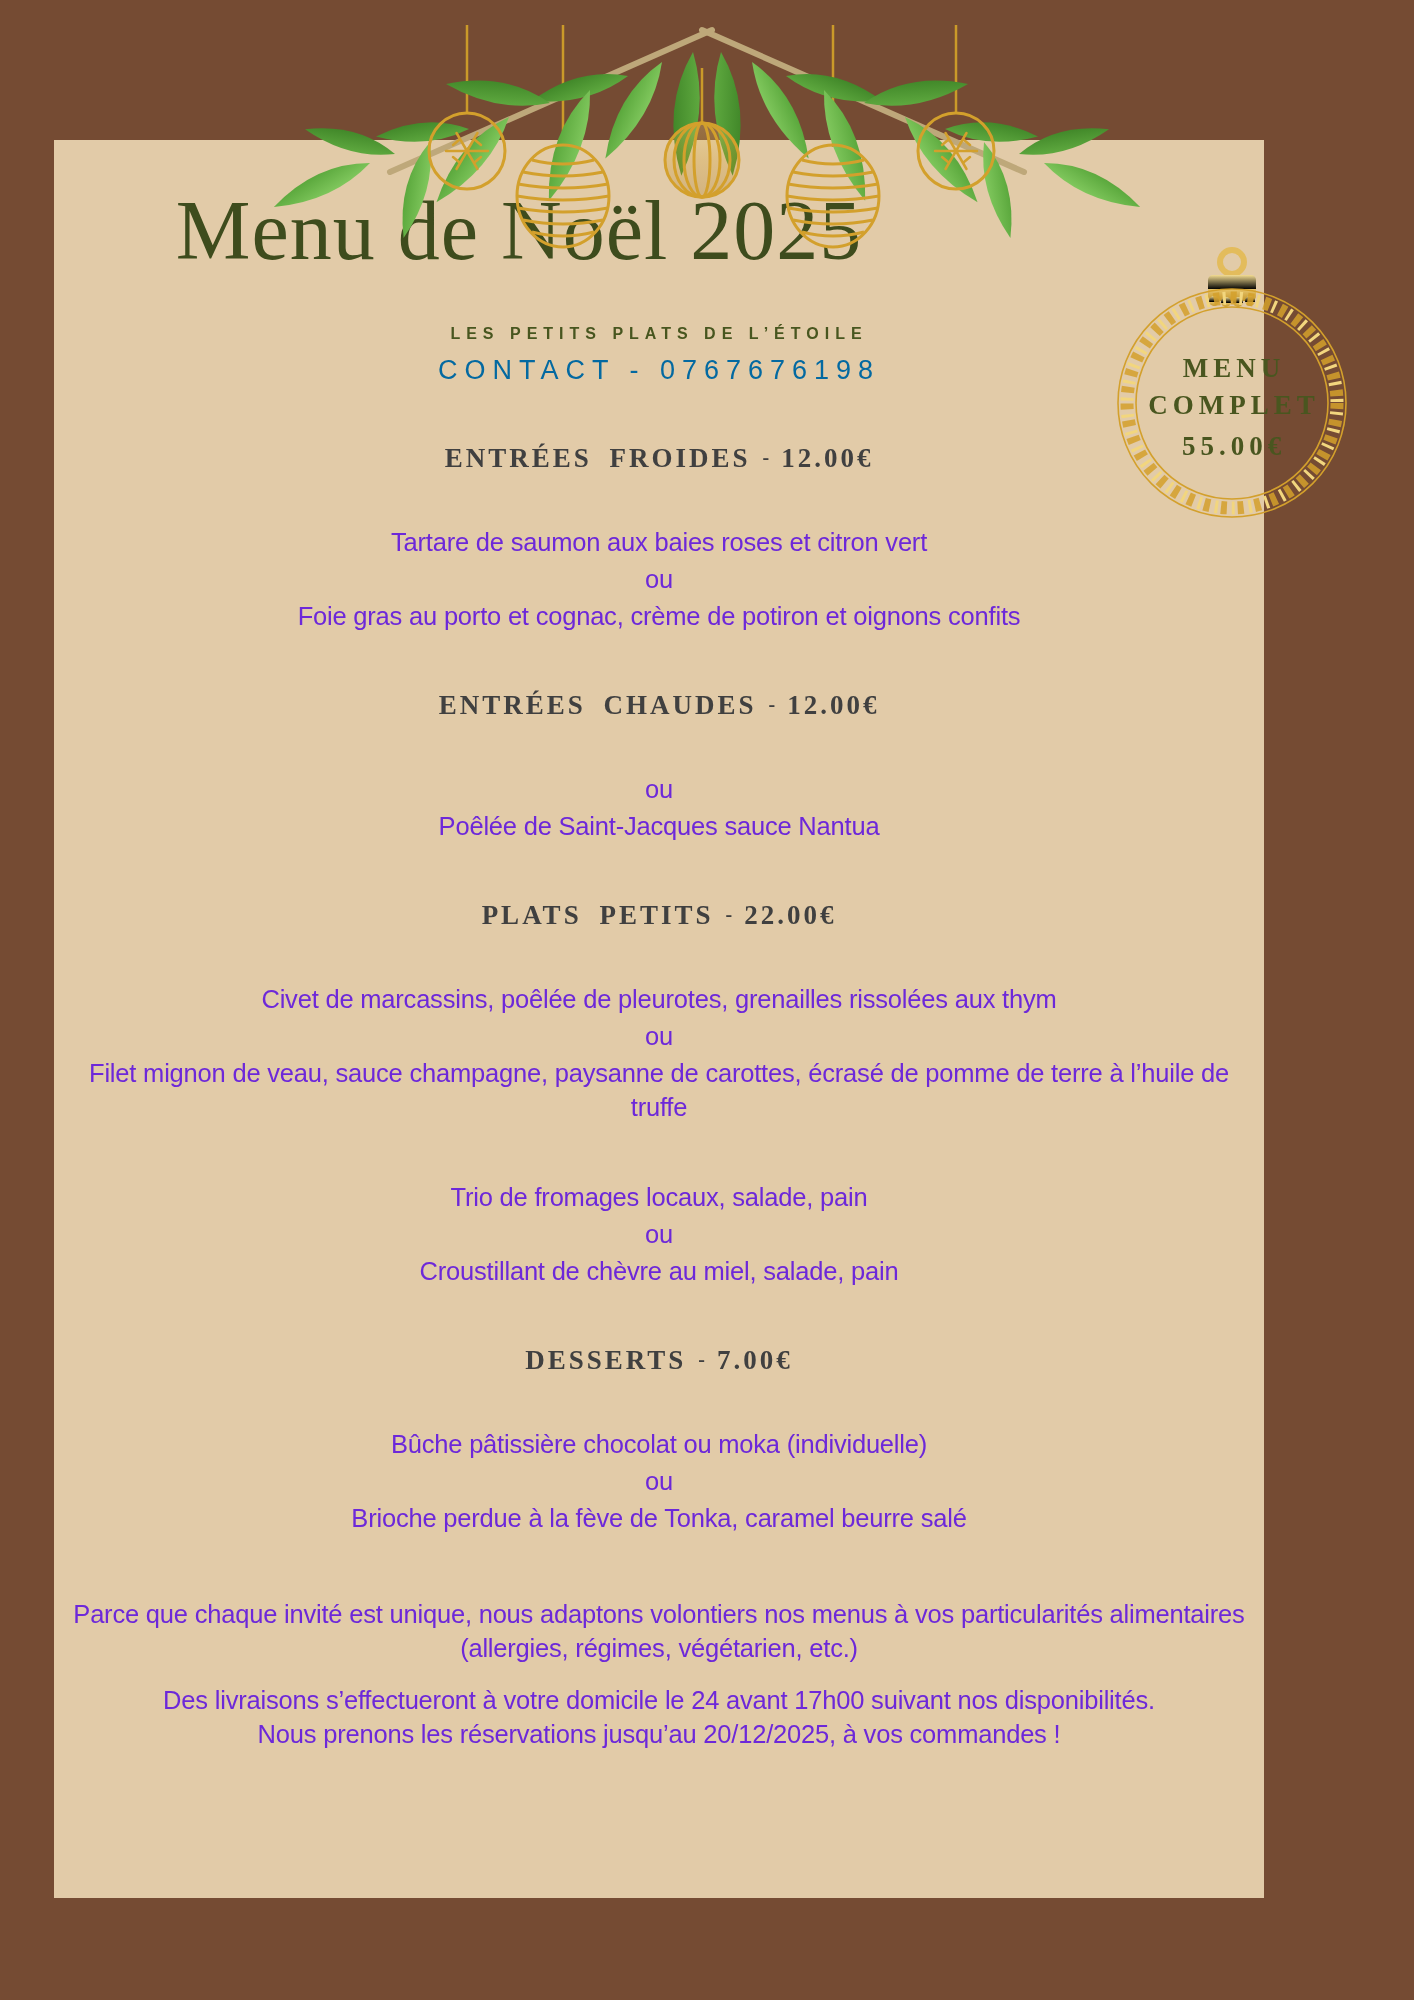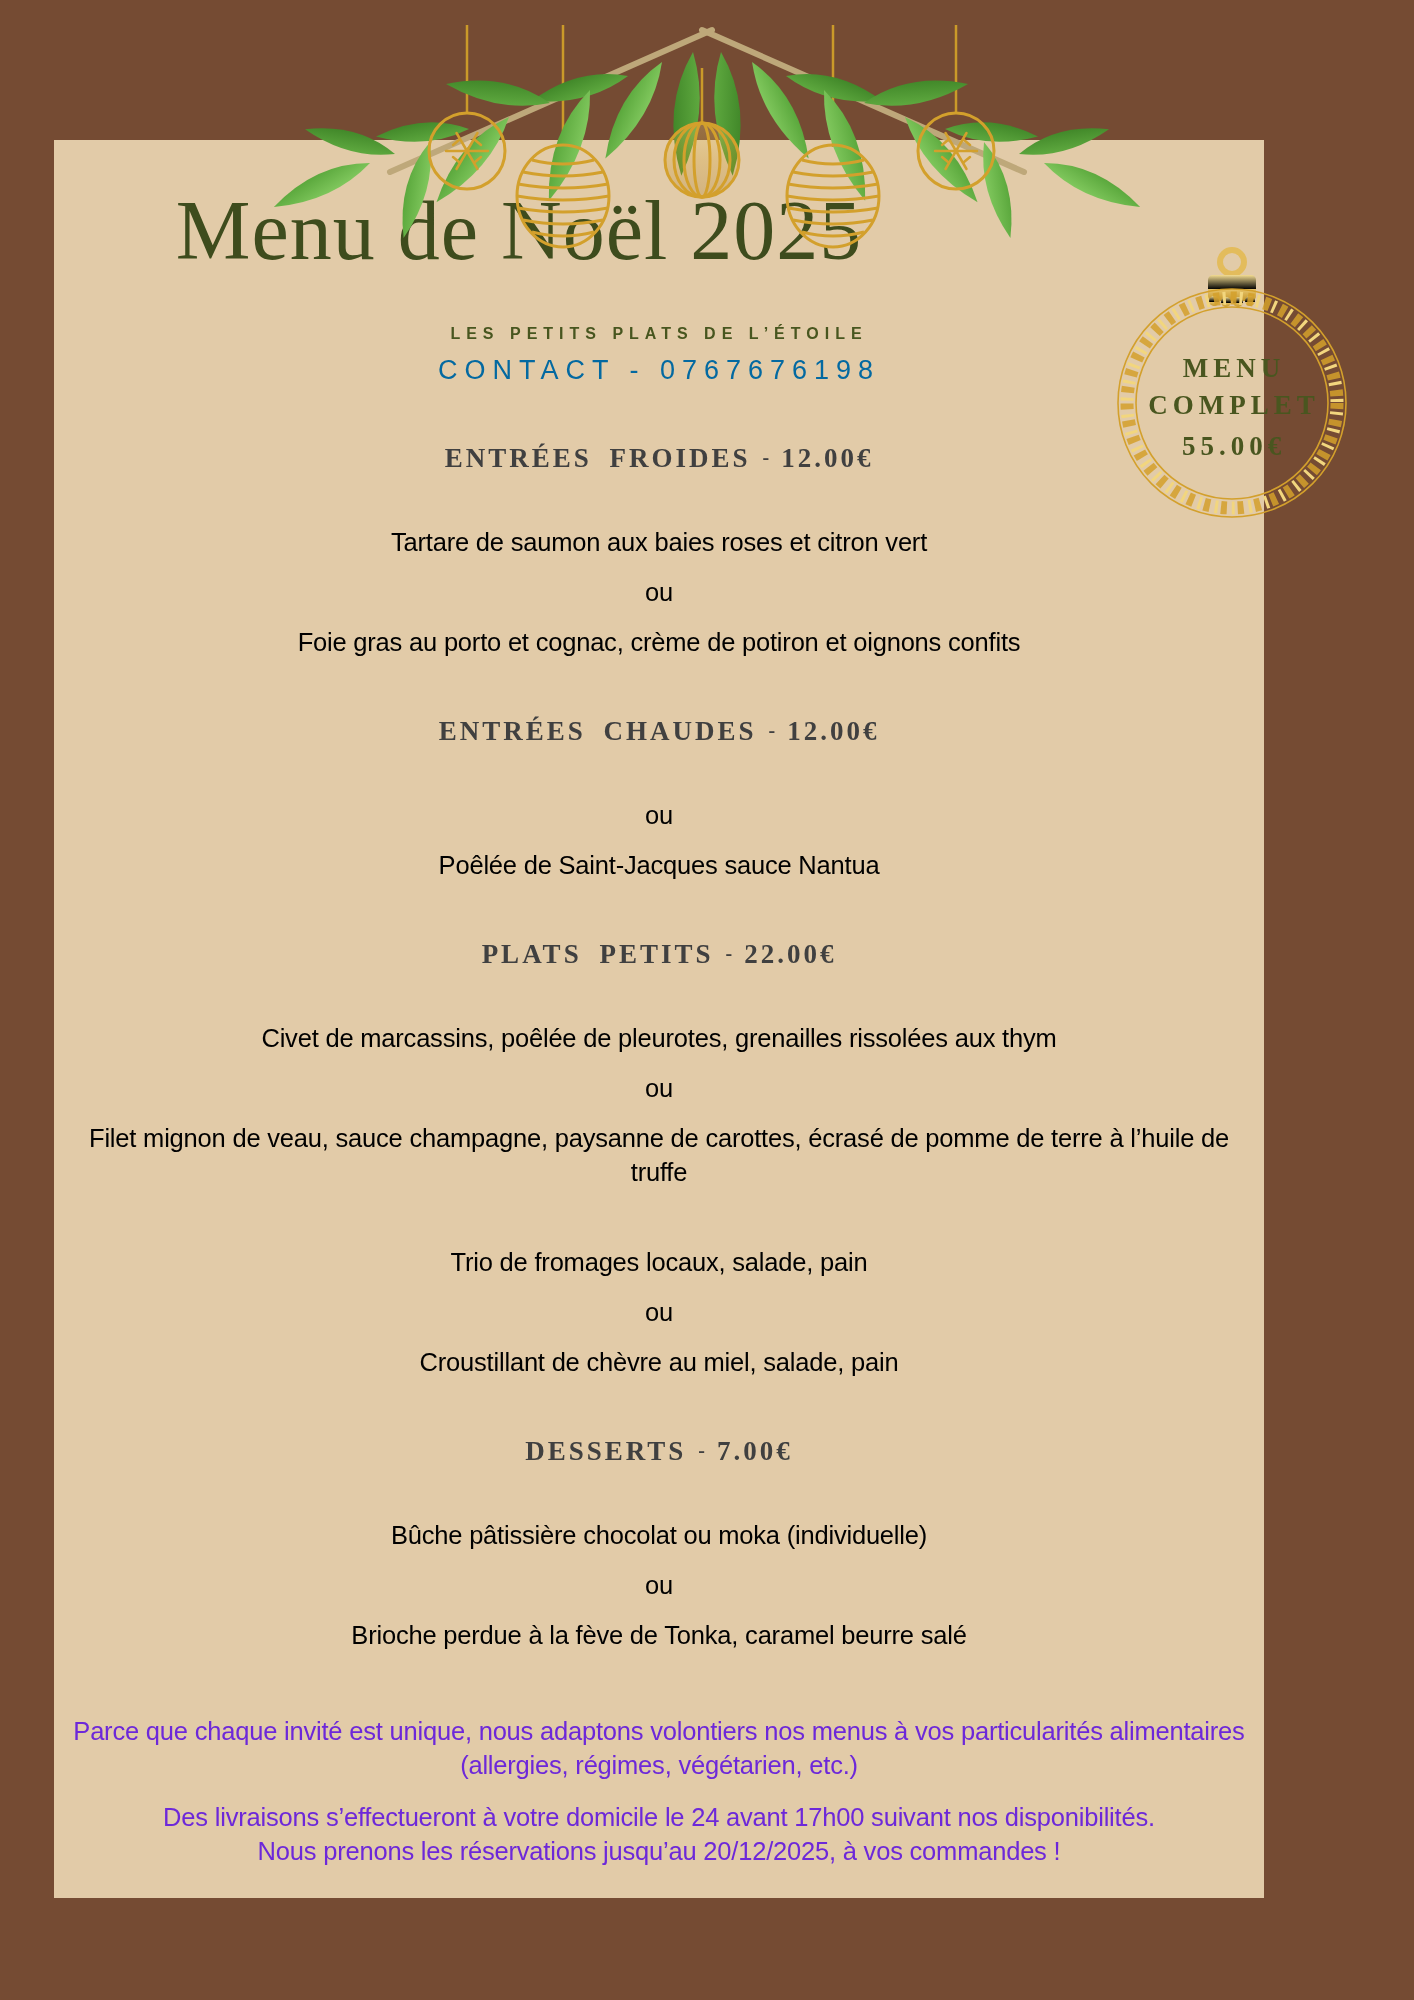--- a/index.html
+++ b/index.html
@@ -43,23 +43,23 @@
   }
   .menu-section { margin-top:56px; }
   .sec-head {
     font-family:"Liberation Serif","DejaVu Serif",serif;
     font-weight:bold; font-size:27px; letter-spacing:3px; word-spacing:8px;
     color:#404040; line-height:30px;
   }
   .sec-head .dash { font-size:20px; margin:0 12px; vertical-align:3px; letter-spacing:0; }
   .items { margin-top:52px; }
   .item {
-    max-width:1200px; margin:16px auto;
+    max-width:1200px; margin:3px auto;
     font-size:25.5px; line-height:34px; letter-spacing:-0.2px;
-    color:#000000;
+    color:#6d28d9;
   }
   .footer { margin-top:62px; }
   .footer p {
     max-width:1180px; margin:0 auto;
     font-size:25.5px; line-height:34px; letter-spacing:-0.2px;
     color:#6d28d9;
   }
   .footer p.note2 { margin-top:18px; max-width:1240px; }
   .footer p.note3 { max-width:1240px; }
 </style>

